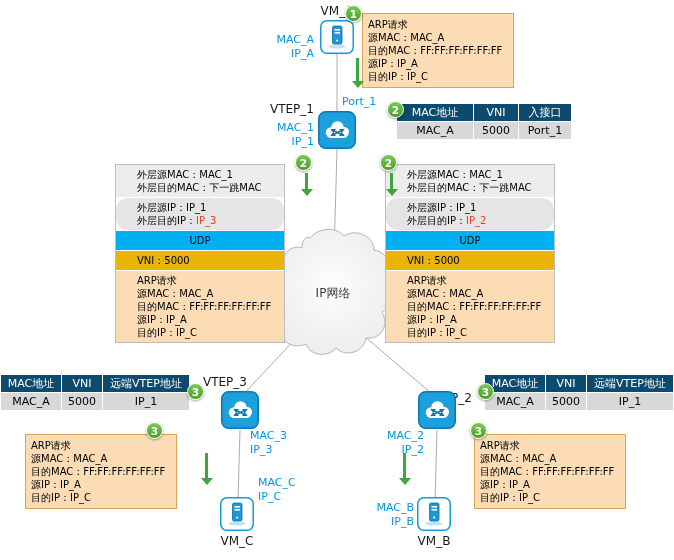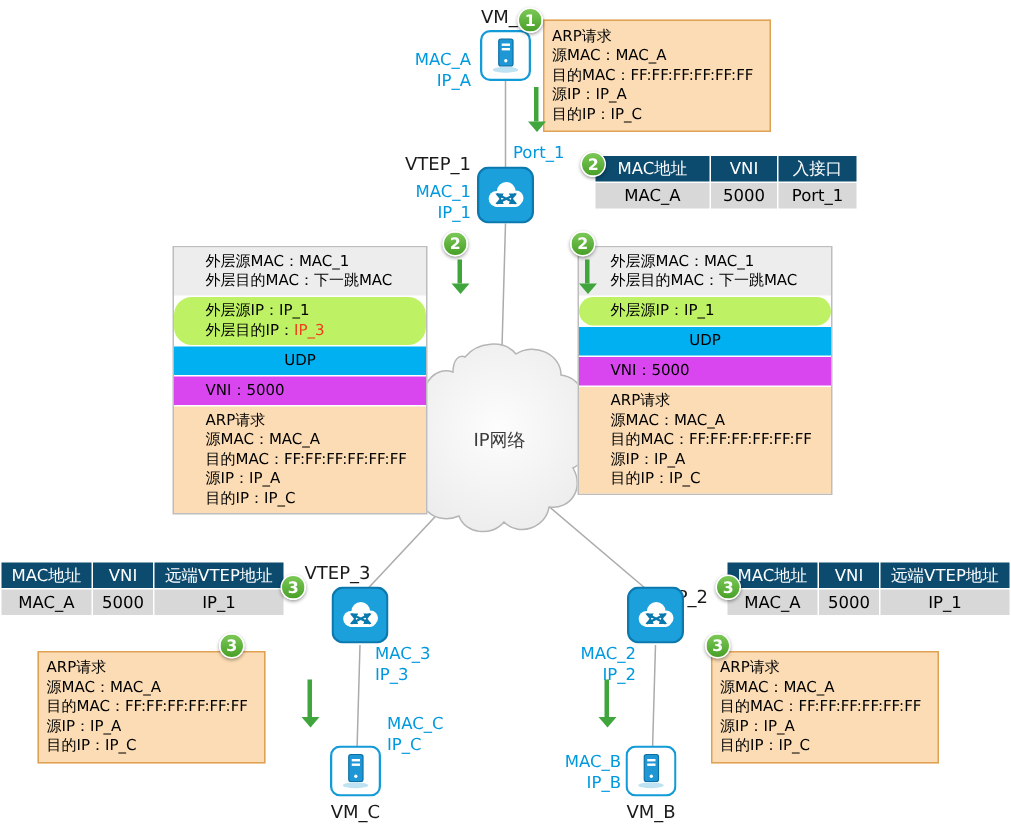--- a/index.html
+++ b/index.html
@@ -38,23 +38,23 @@
   .arpbox{position:absolute;width:140px;background:#FBDCB4;border:1px solid #DFA254;
           padding:4px 5px;font-size:10px;line-height:13px;z-index:12;}
   .arpbox div{white-space:nowrap;}
 
   .packet{position:absolute;width:170px;box-sizing:border-box;border:1px solid #BDBDBD;background:#fff;
           font-size:10px;line-height:13px;z-index:8;}
   .packet .sec{padding:3px 21px;}
   .packet .sec:not(:last-child){margin-bottom:1px;}
   .packet .sec div{white-space:nowrap;}
   .sec-mac{background:#EDEDED;}
-  .sec-ip{background:#bef264;border-radius:12px;}
+  .sec-ip{background:#e5e5e5;border-radius:12px;}
   .sec-udp{background:#00B0F0;text-align:center;}
-  .sec-vni{background:#d946ef;}
+  .sec-vni{background:#eab308;}
   .sec-arp{background:#FBDCB4;}
   .hl{color:#F03B1D;}
 </style>
 </head>
 <body>
 
 <div class="canvas">
 
   <svg width="0" height="0" style="position:absolute">
     <defs>
@@ -106,20 +106,21 @@
     </div>
   </div>
 
   <div class="packet" style="left:385px;top:164px;">
     <div class="sec sec-mac">
       <div>外层源MAC：MAC_1</div>
       <div>外层目的MAC：下一跳MAC</div>
     </div>
     <div class="sec sec-ip">
       <div>外层源IP：IP_1</div>
+      <div><span>外层目的IP：</span><span class="hl">IP_2</span></div>
     </div>
     <div class="sec sec-udp">UDP</div>
     <div class="sec sec-vni">VNI：5000</div>
     <div class="sec sec-arp">
       <div>ARP请求</div>
       <div>源MAC：MAC_A</div>
       <div>目的MAC：FF:FF:FF:FF:FF:FF</div>
       <div>源IP：IP_A</div>
       <div>目的IP：IP_C</div>
     </div>

